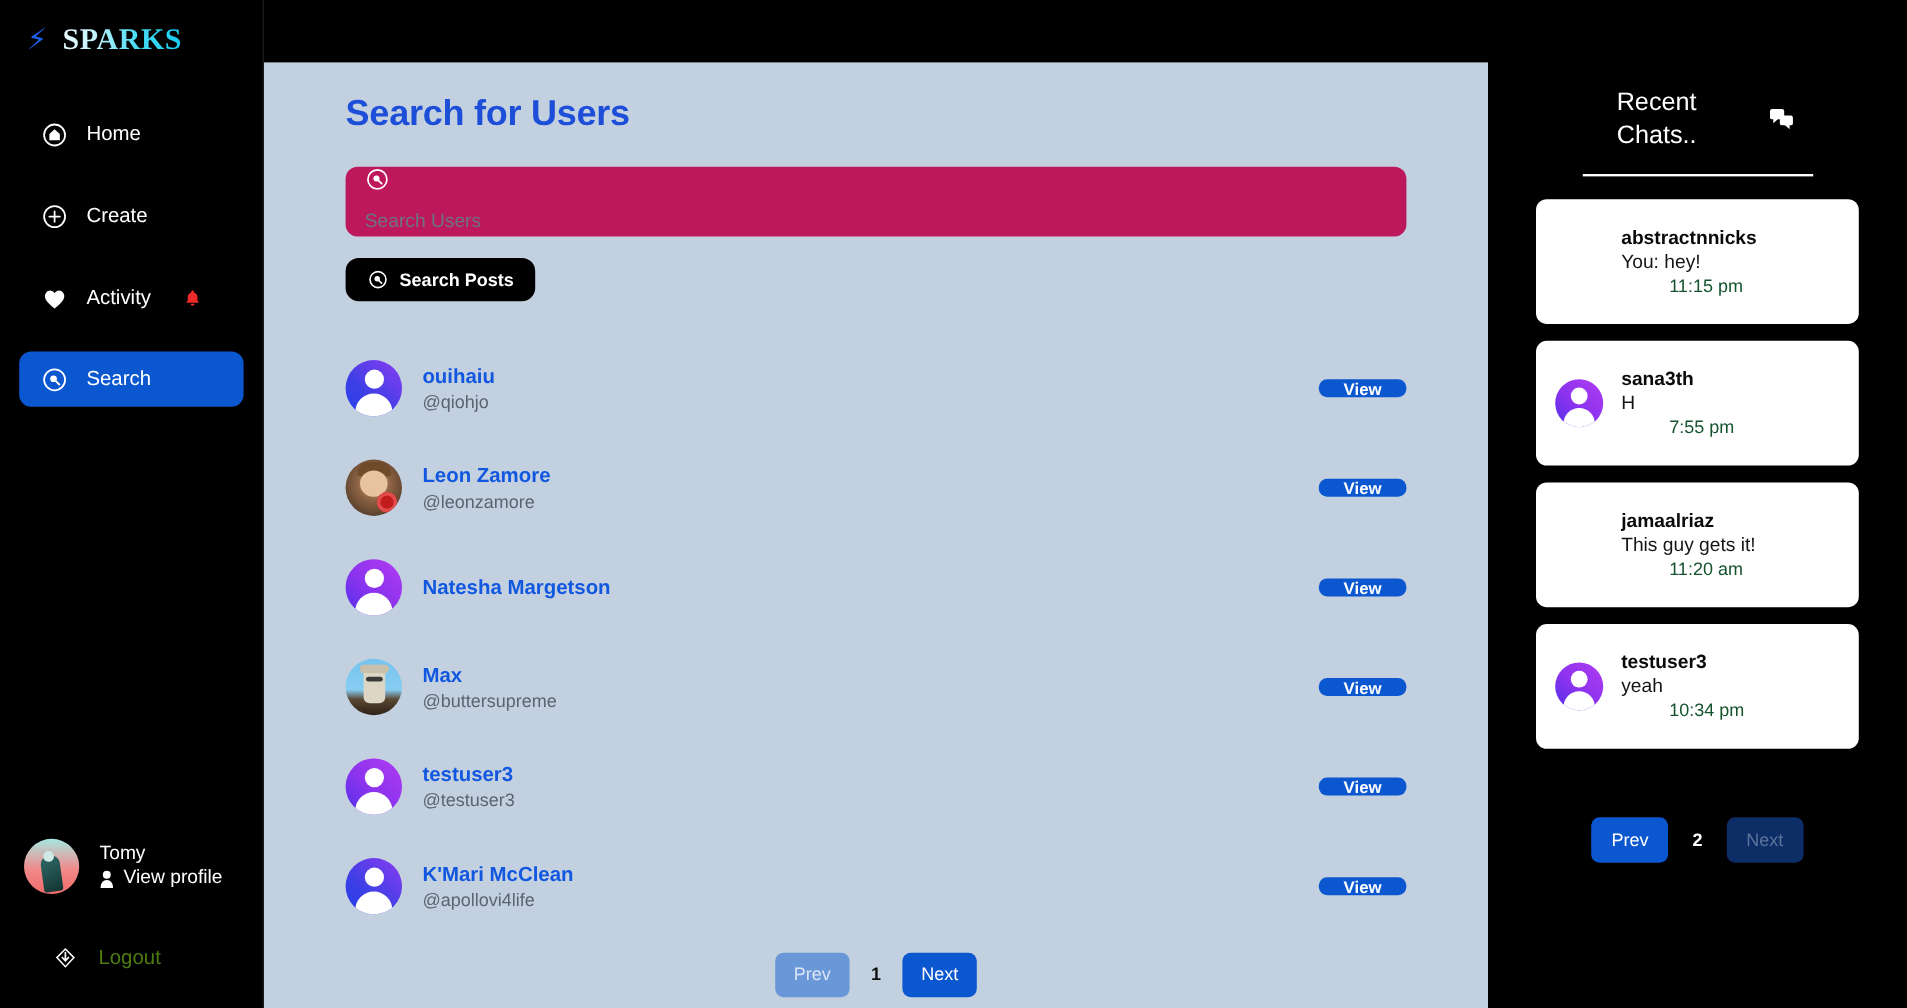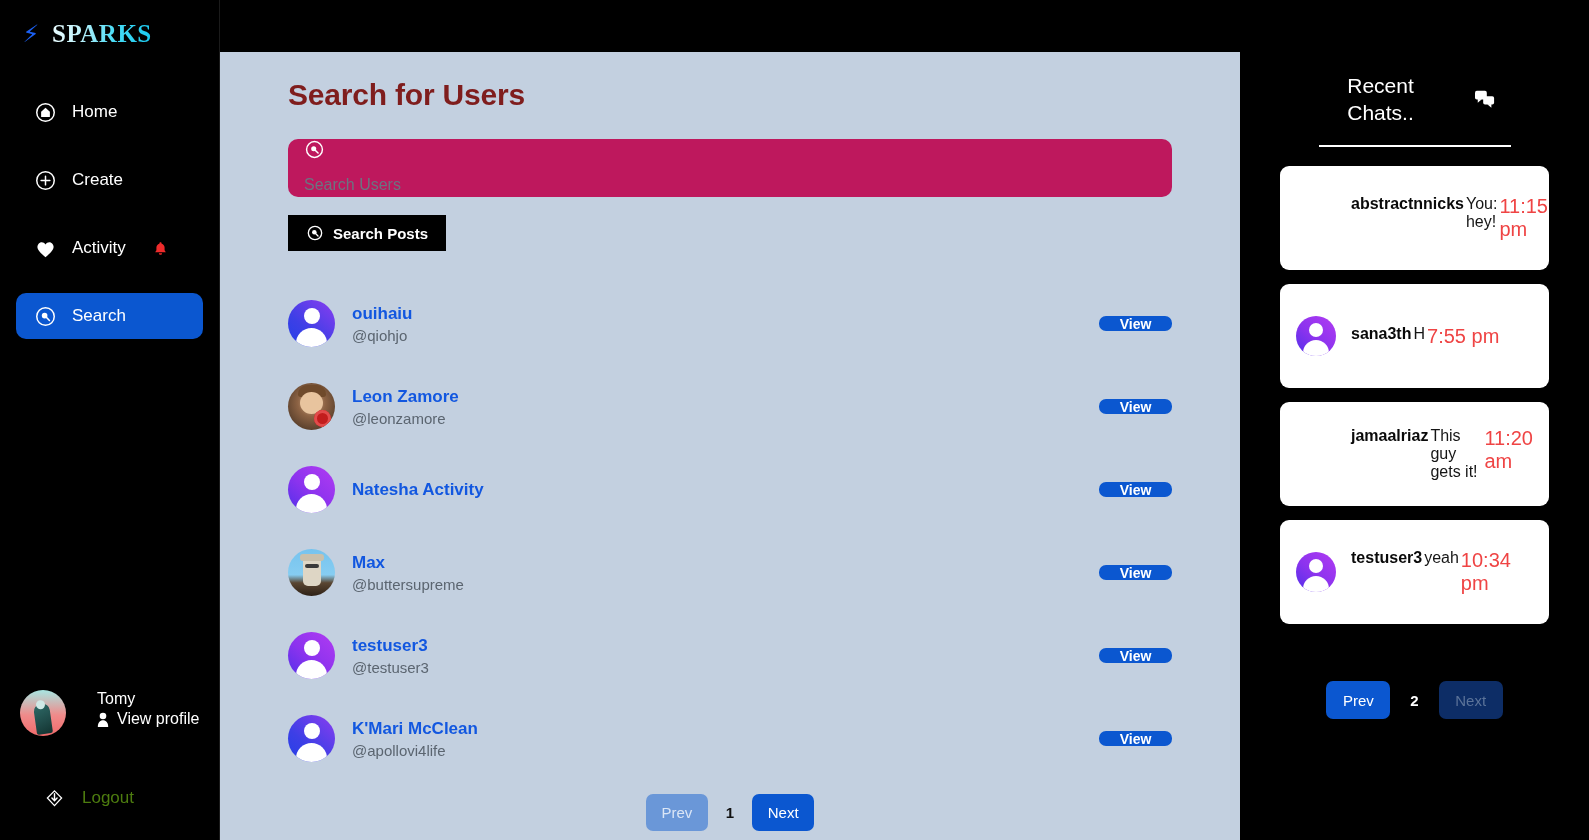--- a/index.html
+++ b/index.html
@@ -91,21 +91,22 @@
   .bell {
     margin-left: 12px;
     width: 14px; height: 16px;
     display: flex; align-items: center; justify-content: center;
   }
 
   .sidebar-spacer { flex: 1; }
 
   .profile {
     display: flex;
-    gap: 31px;
+    align-items: center;
+    gap: 17px;
     padding: 0 0 0 20px;
     height: 64px;
     margin-bottom: 24px;
     cursor: pointer;
   }
   .profile-av {
     width: 46px; height: 46px;
     border-radius: 50%;
     flex: 0 0 46px;
     overflow: hidden;
@@ -155,21 +156,21 @@
     left: 220px; top: 52px;
     width: 1020px;
     height: 788px;
     background: #c3d0e0;
     overflow: hidden;
   }
   .main-title {
     margin: 26px 0 0 68px;
     font-size: 30px;
     font-weight: bold;
-    color: #7f1d1d;
+    color: #1d4ed8;
     letter-spacing: -.2px;
   }
 
   .search-wrap {
     margin: 27px 0 0 68px;
     width: 884px;
   }
   .search-box {
     display: flex;
     gap: 14px;
@@ -194,21 +195,21 @@
   .search-posts-btn {
     margin: 18px 0 0 68px;
     display: inline-flex;
     align-items: center;
     gap: 10px;
     height: 36px;
     padding: 0 18px;
     background: #000000;
     color: #ffffff;
     border: none;
-    border-radius: 0;
+    border-radius: 11px;
     font-family: "Liberation Sans", sans-serif;
     font-size: 15px;
     font-weight: bold;
     cursor: pointer;
   }
   .search-posts-btn .ico { width:17px; height:17px; display:flex; align-items:center; justify-content:center;}
 
   .results { margin-top: 31px; }
   .result-row {
     display: flex;
@@ -371,24 +372,24 @@
   }
   .chat-av.default::after {
     content: "";
     position: absolute;
     left: 50%; top: 24px;
     width: 26px; height: 22px;
     margin-left: -13px;
     border-radius: 13px 13px 0 0;
     background: #ffffff;
   }
-  .chat-body { display:flex; flex-direction:row; gap:2px; }
+  .chat-body { display:flex; flex-direction:column; gap:2px; }
   .chat-user { font-size: 16px; font-weight: bold; color: #0a0a0a; }
   .chat-last { font-size: 16px; color: #151515; }
-  .chat-time { font-size: 20px; color: #ef4444; }
+  .chat-time { font-size: 15px; color: #14532d; margin-left: 40px; }
 
   .chat-pager {
     display: flex;
     align-items: center;
     justify-content: center;
     gap: 20px;
     margin-top: 57px;
   }
   .cpg-btn {
     min-width: 64px; height: 38px;
@@ -546,21 +547,21 @@
         <div class="result-info">
           <span class="result-name">Leon Zamore</span>
           <span class="result-handle">@leonzamore</span>
         </div>
         <button class="view-btn">View</button>
       </div>
 
       <div class="result-row">
         <div class="avatar default purple"></div>
         <div class="result-info">
-          <span class="result-name">Natesha Activity</span>
+          <span class="result-name">Natesha Margetson</span>
         </div>
         <button class="view-btn">View</button>
       </div>
 
       <div class="result-row">
         <div class="avatar ph-max">
             <i class="f1"></i>
             <i class="f2"></i>
             <i class="f3"></i>
           </div>

